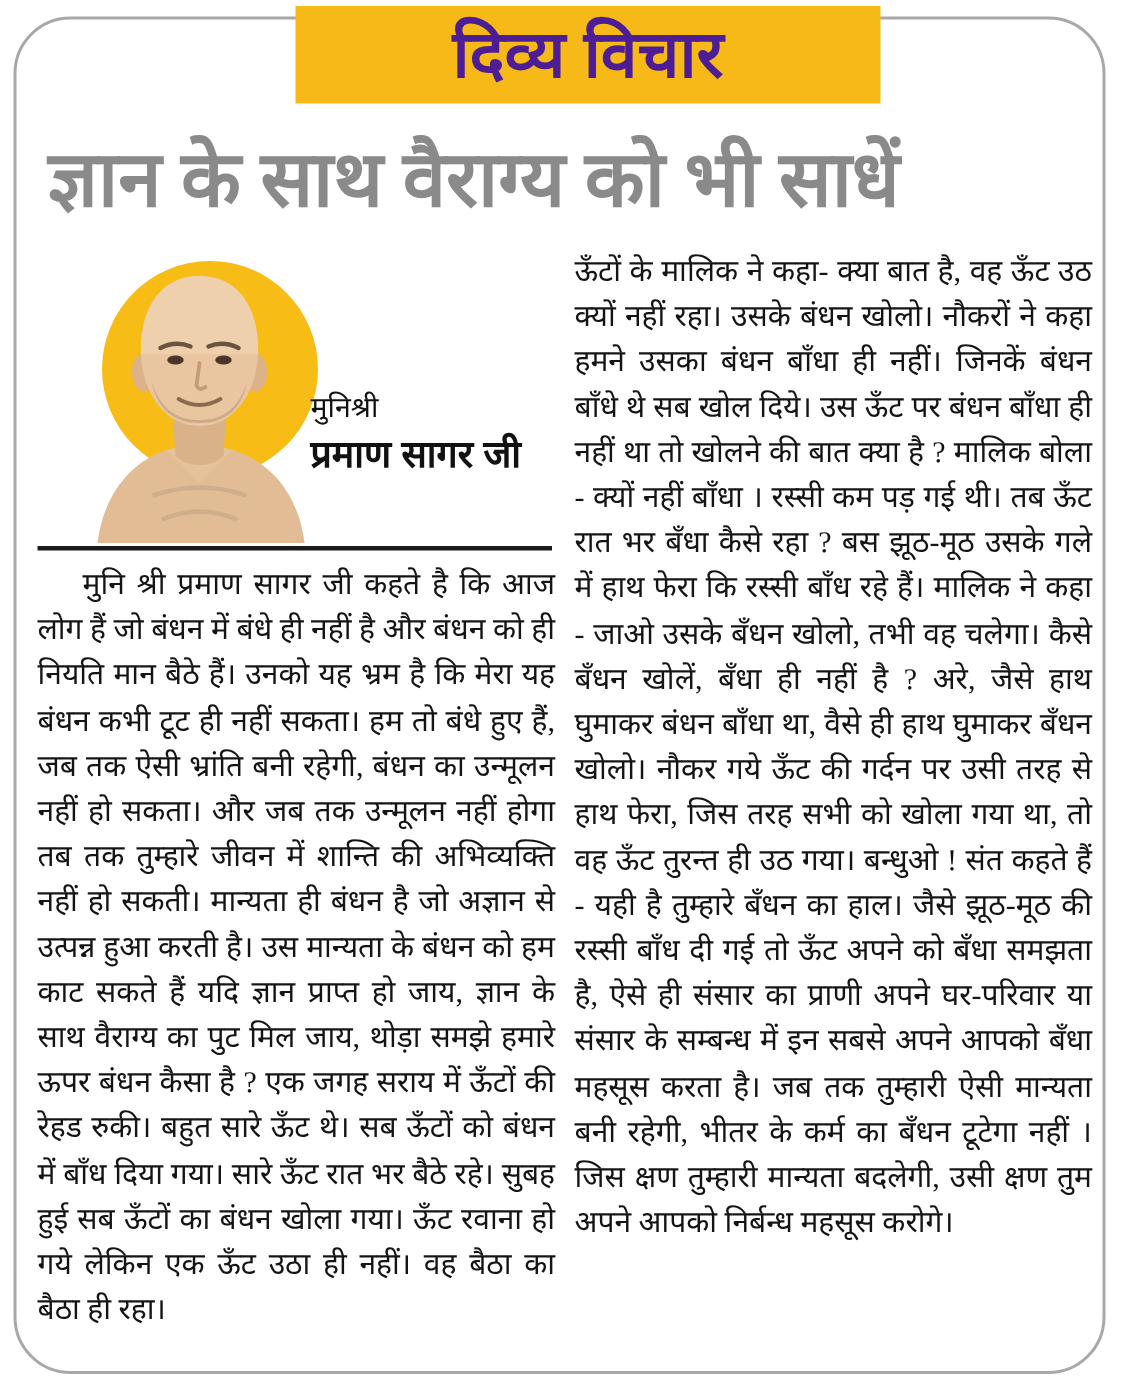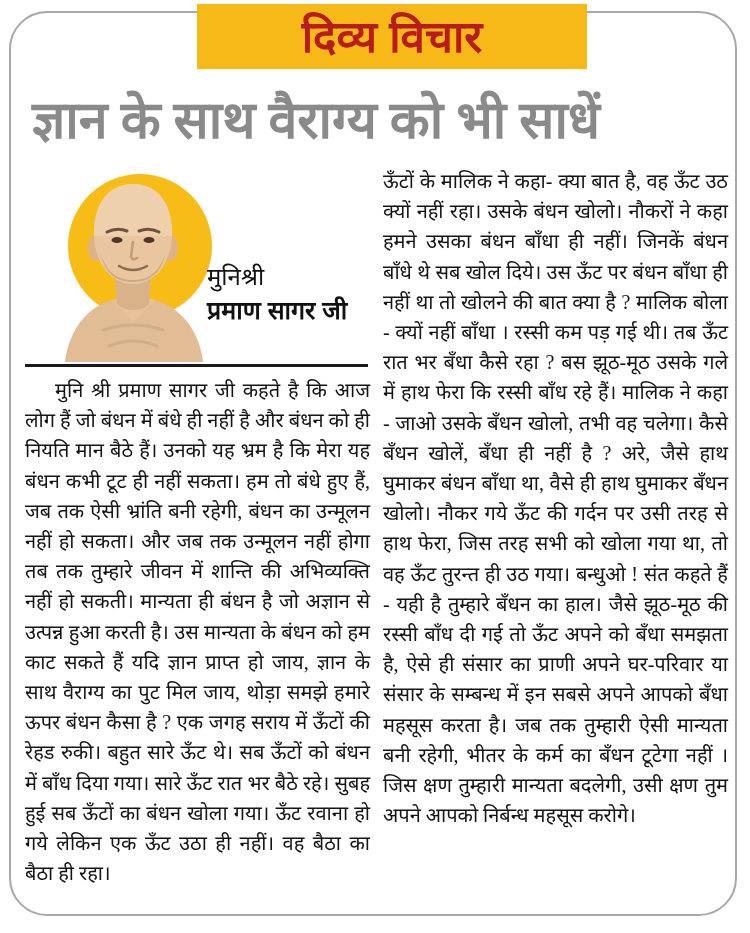--- a/index.html
+++ b/index.html
@@ -11,40 +11,40 @@
   .frame{
     position:absolute;left:9px;top:11px;width:728px;height:905px;
     border:2px solid #a8a8a8;border-radius:38px;background:transparent;
     box-sizing:border-box;
   }
   .kicker{
     position:absolute;left:197px;top:4px;width:390px;height:65px;
     background:#F7B917;display:flex;align-items:center;justify-content:center;
   }
   .kicker span{
-    font-size:44px;font-weight:bold;color:#b91c1c;line-height:1;
+    font-size:44px;font-weight:bold;color:#4c1d95;line-height:1;
     font-family:"Liberation Sans","DejaVu Sans",sans-serif;
   }
   .headline{
     position:absolute;left:20px;top:74px;width:710px;margin:12px;
     text-align:left;font-size:52px;font-weight:bold;color:#8A8A8A;
     line-height:1.35;letter-spacing:0;
     font-family:"Liberation Serif","DejaVu Serif",serif;
   }
   .col{position:absolute;top:158px;width:345px;}
   .col-left{left:25px;}
   .col-right{left:383px;}
   .author-block{position:relative;height:206px;}
   .photo{position:absolute;left:18px;top:4px;width:180px;height:200px;}
   .caption{
     position:absolute;left:182px;top:102px;color:#111;
     line-height:1.38;white-space:nowrap;
     font-family:"Liberation Sans","DejaVu Sans",sans-serif;
   }
-  .cap-small{font-size:24px;}
+  .cap-small{font-size:19px;}
   .cap-big{font-size:25px;font-weight:bold;}
   .rule{border-top:3px solid #1a1a1a;margin:0 2px 0 0;}
   .body-text{
     margin:8px 0 0 0;font-size:20px;line-height:30.2px;color:#141414;
     text-align:justify;text-justify:inter-word;
   }
   .indent{text-indent:30px;}
 </style>
 </head>
 <body>

